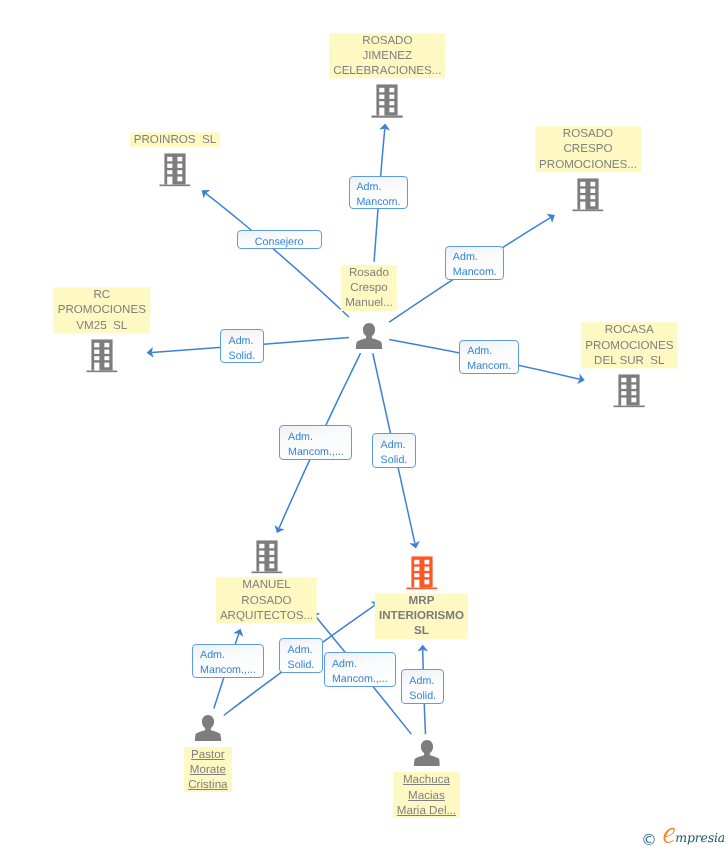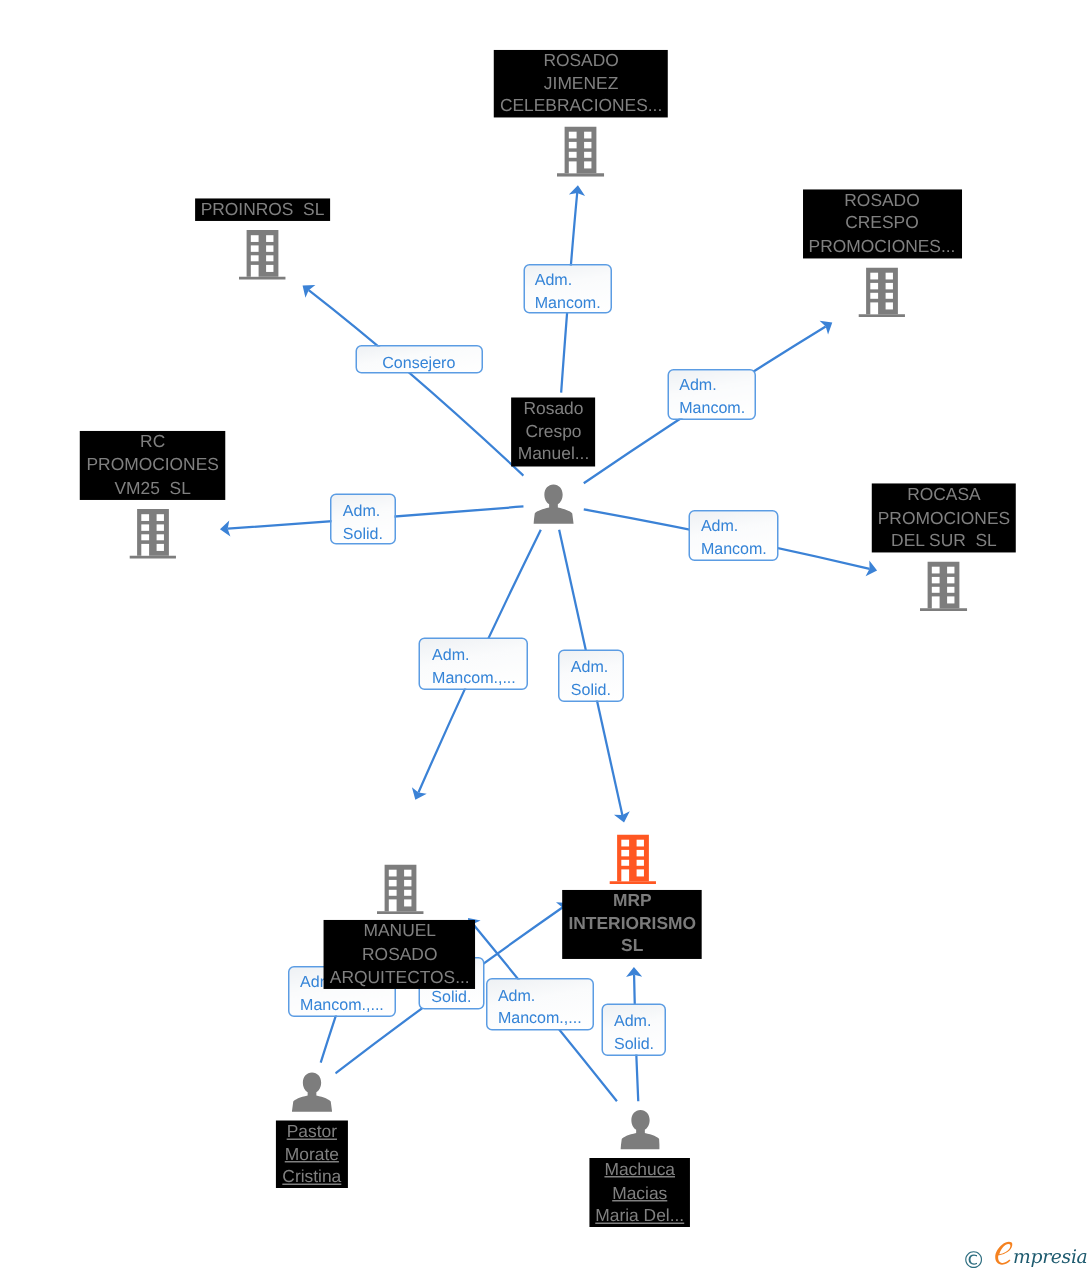--- a/index.html
+++ b/index.html
@@ -5,21 +5,21 @@
 <style>
   html,body{margin:0;padding:0;background:#fff;}
   body{width:728px;height:850px;font-family:"Liberation Sans",sans-serif;overflow:hidden;position:relative;-webkit-font-smoothing:antialiased;text-rendering:geometricPrecision;}
   #graph{position:absolute;left:0;top:0;width:728px;height:850px;}
   #edges{position:absolute;left:0;top:0;width:728px;height:850px;}
   .node{position:absolute;transform:translate(-50%,-50%);z-index:2;}
   .node-whitebg{position:absolute;left:50%;transform:translateX(-50%);background:#fff;z-index:1;}
   .node-icon{display:block;position:relative;z-index:2;}
   .node-label{position:absolute;left:50%;transform:translateX(-50%);
       text-align:center;color:#808080;font-size:11.6px;line-height:15.2px;
-      white-space:pre;font-family:"Liberation Sans",sans-serif;background:#000000;padding:0 4px;z-index:2;}
+      white-space:pre;font-family:"Liberation Sans",sans-serif;background:#fef9c3;padding:0 4px;z-index:2;}
   .node.lab-above .node-label{bottom:100%;margin-bottom:6px;}
   .node.kind-person.lab-above .node-label{margin-bottom:9.5px;}
   .node.kind-person.lab-below .node-label{margin-top:3.2px;text-decoration:underline;}
   .node.lab-below .node-label{top:100%;margin-top:4px;}
   .node.highlight .node-label{color:#7b7b7b;font-weight:bold;}
   .edge-label{position:absolute;box-sizing:border-box;
       border:1.4px solid #5b9ce3;border-radius:4px;
       color:#3584d7;font-size:10.7px;line-height:15.1px;text-align:left;
       background:linear-gradient(170deg,#eef1f4 0%,#fafbfc 40%,#ffffff 100%);
       display:flex;flex-direction:column;align-items:center;justify-content:center;
@@ -181,21 +181,21 @@
     <rect x="18.1" y="16.9" width="4.9" height="4.0"></rect>
     <rect x="7.9" y="23.3" width="5.2" height="7.9"></rect>
     <rect x="18.1" y="23.3" width="4.9" height="4.7"></rect>
   </g>
 </svg>
       <div class="node-whitebg" style="width: 79.25px; top: -53.6094px; height: 87px;"></div>
       <div class="node-label">ROCASA
 PROMOCIONES
 DEL SUR  SL</div>
     </div>
-    <div class="node kind-company lab-below" style="left: 266.5px; top: 557px; margin-top: 36px;">
+    <div class="node kind-company lab-below" style="left: 266.5px; top: 557px;">
       <svg class="node-icon" width="31.4" height="33.4" viewBox="0 0 31.4 33.4">
   <path fill="#7d7d7d" d="M5.1 0h21.2v31.2H5.1z"></path>
   <rect fill="#7d7d7d" x="0" y="31.2" width="31.4" height="2.2"></rect>
   <g fill="#fff">
     <rect x="7.9" y="3.5" width="5.2" height="4.5"></rect>
     <rect x="18.1" y="3.5" width="4.9" height="4.5"></rect>
     <rect x="7.9" y="10.3" width="5.2" height="4.3"></rect>
     <rect x="18.1" y="10.3" width="4.9" height="4.3"></rect>
     <rect x="7.9" y="16.9" width="5.2" height="4.0"></rect>
     <rect x="18.1" y="16.9" width="4.9" height="4.0"></rect>

